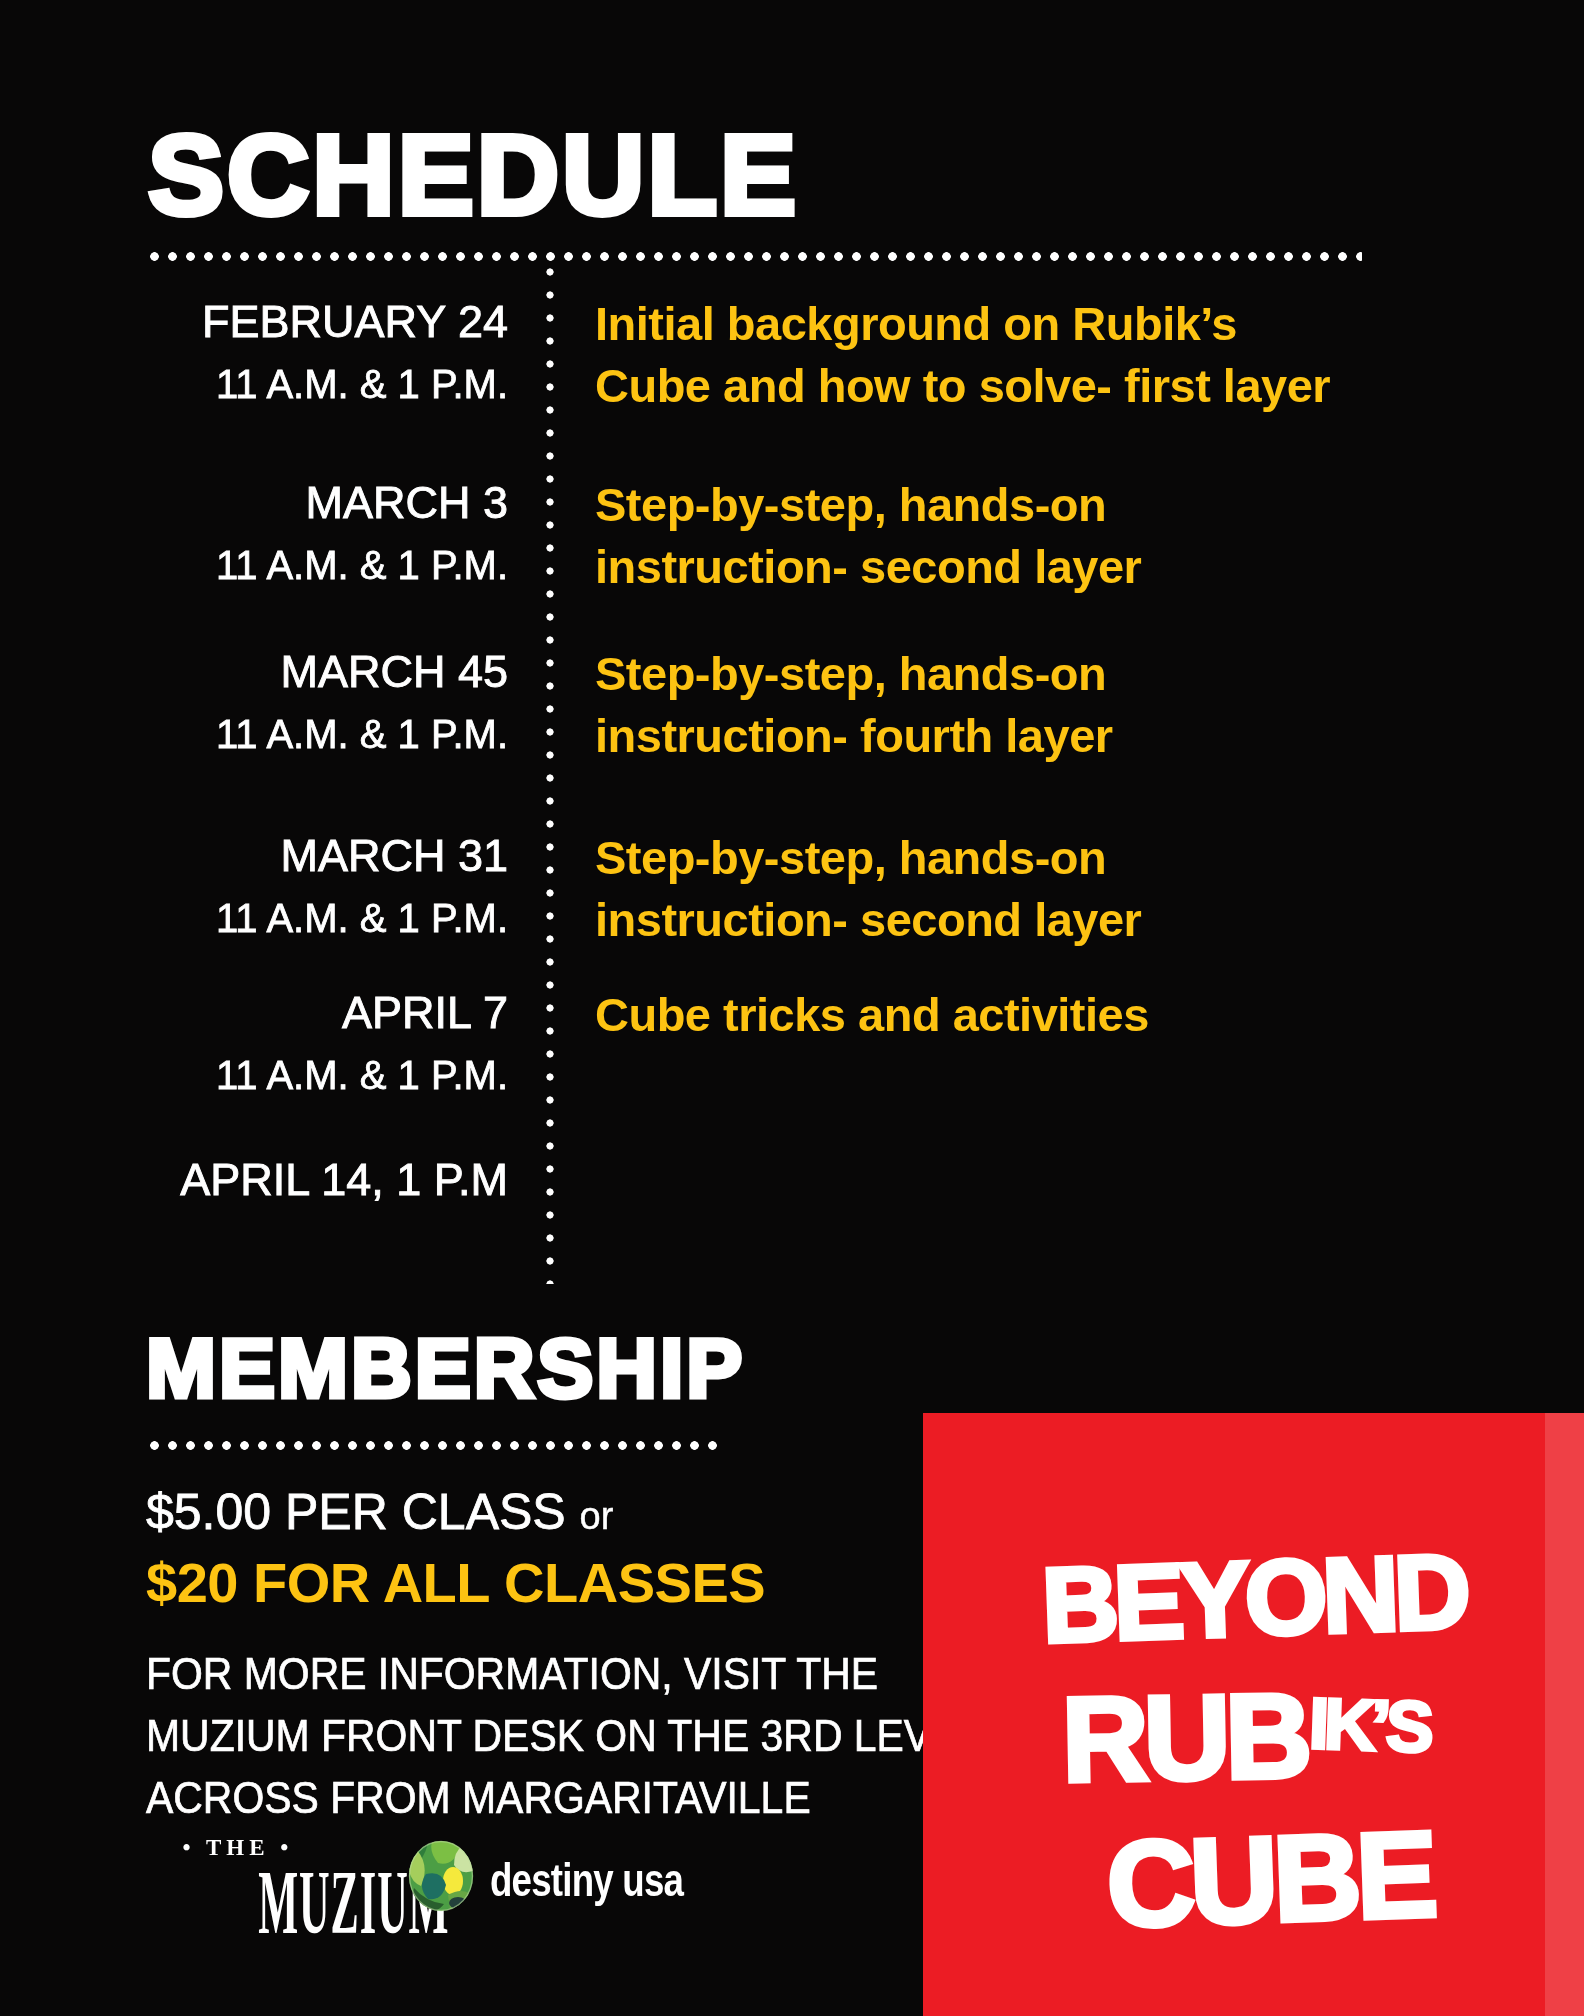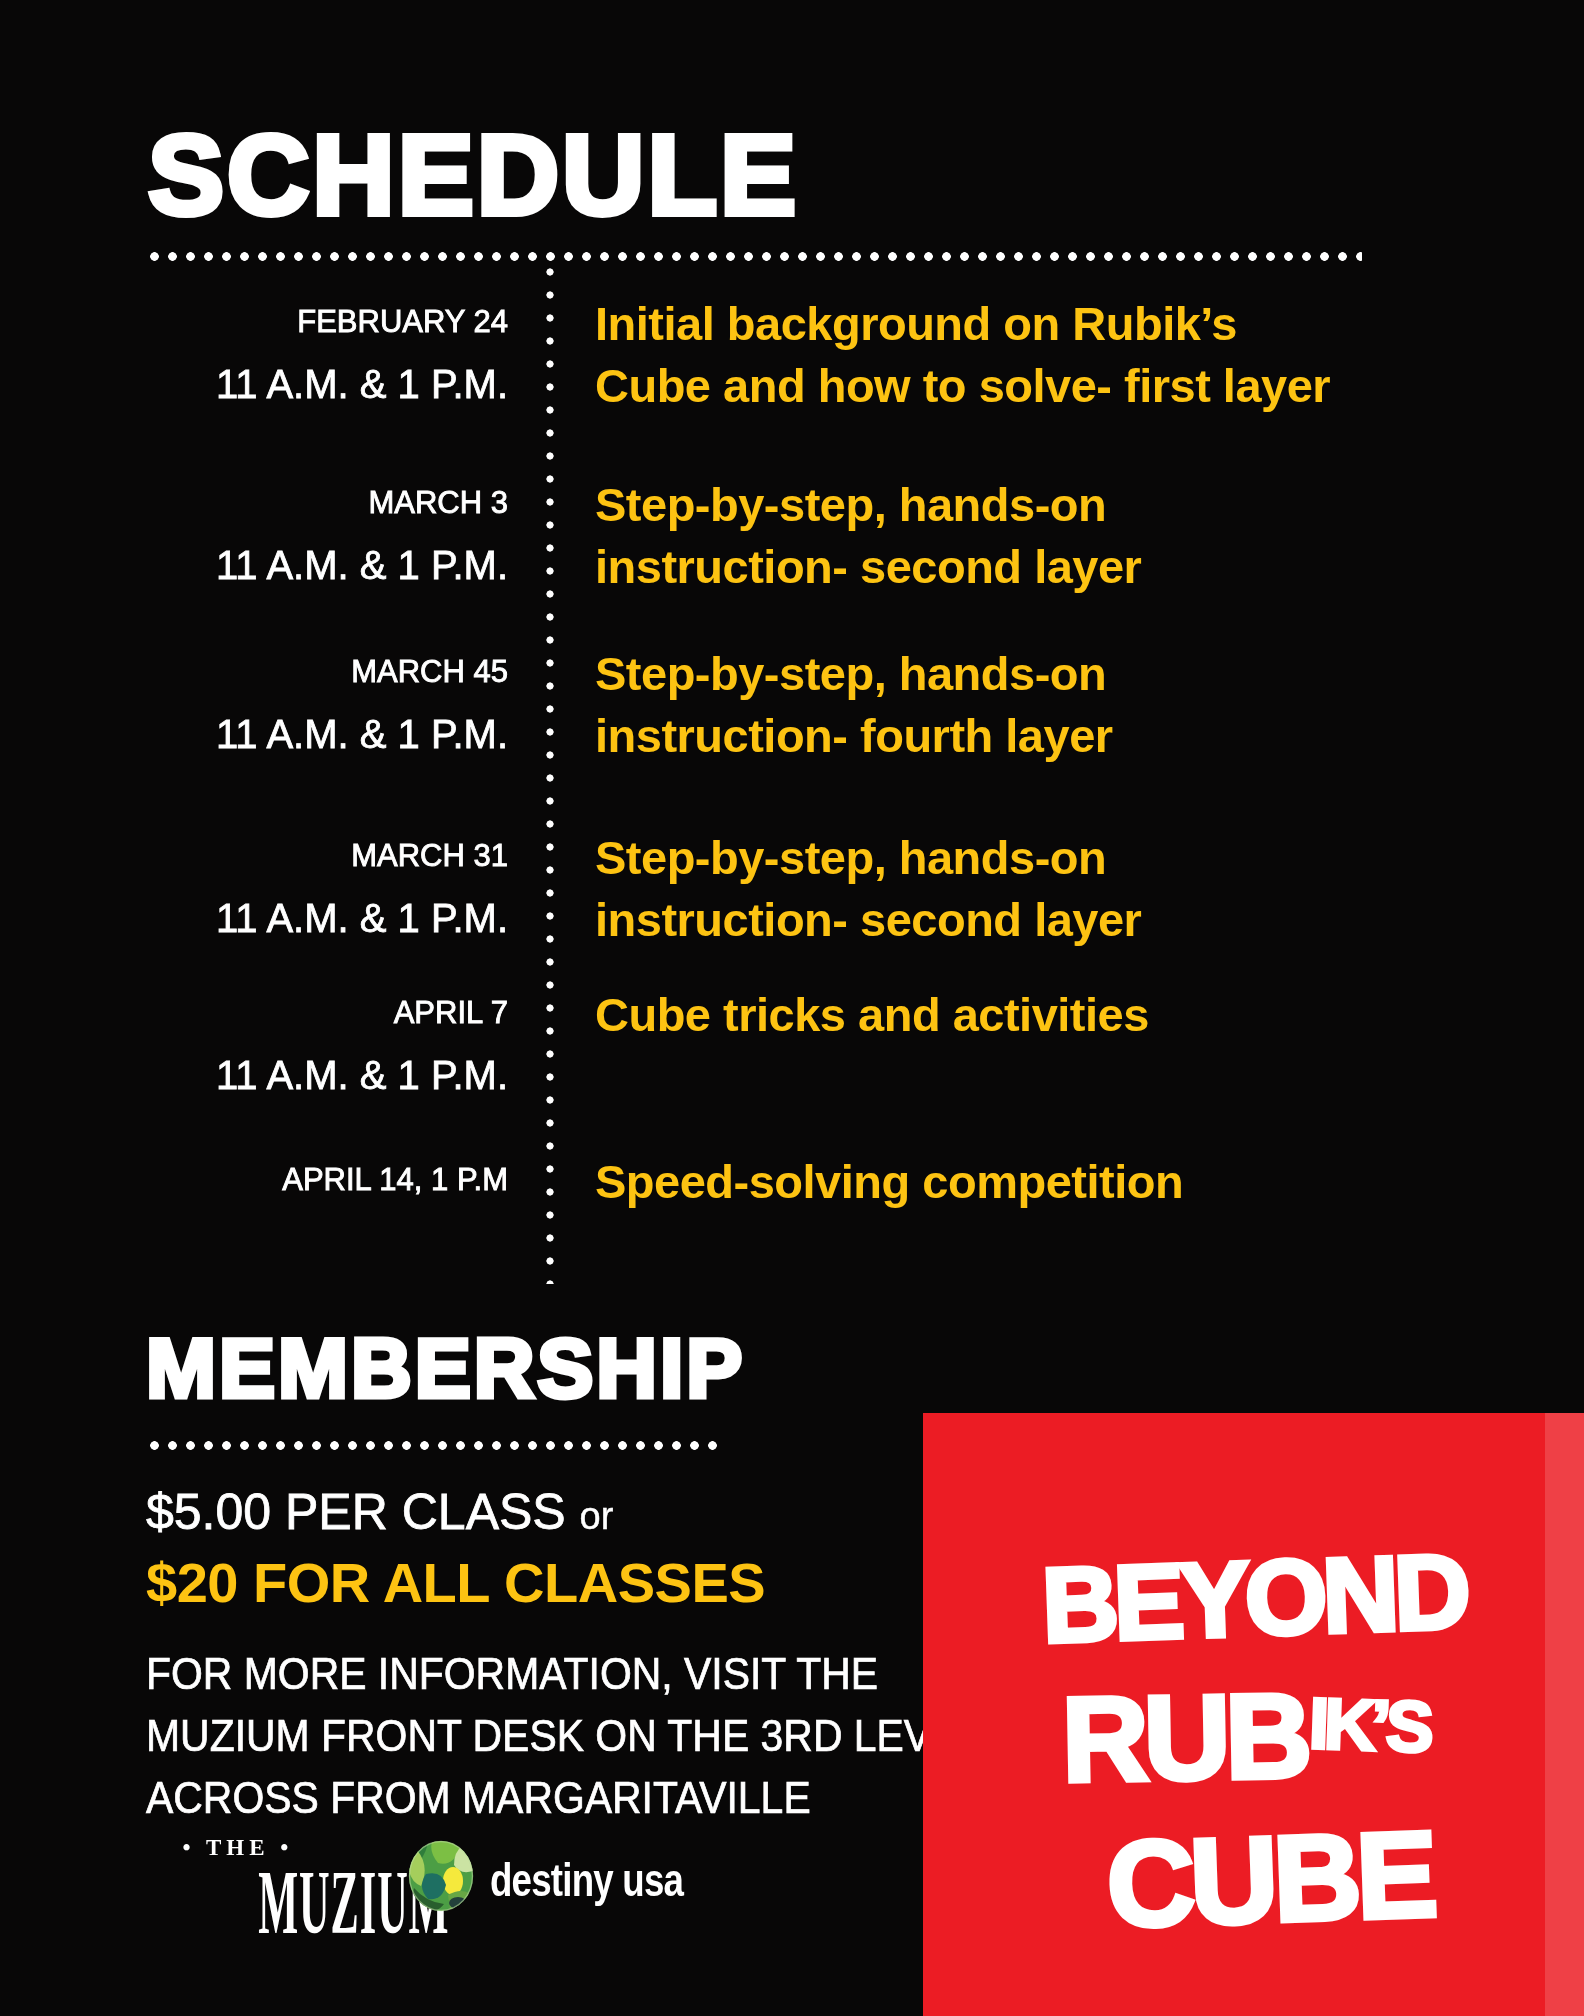--- a/index.html
+++ b/index.html
@@ -36,21 +36,21 @@
   #membership-dots{left:150px;top:1441px;width:568px;}
   #column-divider-dots{
     left:546px;top:268px;width:8px;height:1016px;
     background-image:radial-gradient(circle at 4px 4px, var(--text_white,#fff) 3.3px, transparent 3.9px);
     background-size:8px 23px;background-repeat:repeat-y;
   }
 
   
   .sched-row{position:absolute;left:130px;width:1330px;height:160px;}
   .date-col{position:absolute;left:0;top:0;width:378px;text-align:right;color:var(--text_white,#fff);}
-  .date-label{font-size:31px;line-height:54px;-webkit-text-stroke:0.9px var(--text_white,#fff);white-space:nowrap;text-align:right;}
+  .date-label{font-size:45px;line-height:54px;-webkit-text-stroke:0.9px var(--text_white,#fff);white-space:nowrap;text-align:right;}
   .time-label{font-size:40px;line-height:46px;margin-top:12px;-webkit-text-stroke:0.8px var(--text_white,#fff);white-space:nowrap;}
   .desc-col{
     position:absolute;left:465px;top:-2px;
     color:var(--accent_yellow,#FDC312);
     font-weight:bold;font-size:47px;line-height:62px;letter-spacing:-0.5px;
     white-space:nowrap;
   }
 
   
   #price-line1{left:146px;top:1484px;color:var(--text_white,#fff);font-size:50px;line-height:1.15;-webkit-text-stroke:0.8px var(--text_white,#fff);}
@@ -155,24 +155,20 @@
     <div class="desc-col">
       <div>Cube tricks and activities</div>
       <div></div>
     </div>
   </div>
 
   <div class="sched-row" style="top:1153px">
     <div class="date-col">
       <div class="date-label">APRIL 14, 1 P.M</div>
       <div class="time-label"></div>
-    </div>
-    <div class="desc-col">
-      <div>Speed-solving competition</div>
-      <div></div>
     </div>
   </div>
 
   <div class="abs big-title" id="membership-title">MEMBERSHIP</div>
   <div class="abs dots-h" id="membership-dots"></div>
 
   <div class="abs nowrap" id="price-line1"><span>$5.00 PER CLASS</span> <span id="price-or">or</span></div>
   <div class="abs nowrap" id="price-line2">$20 FOR ALL CLASSES</div>
 
   <div class="abs" id="info-block">

